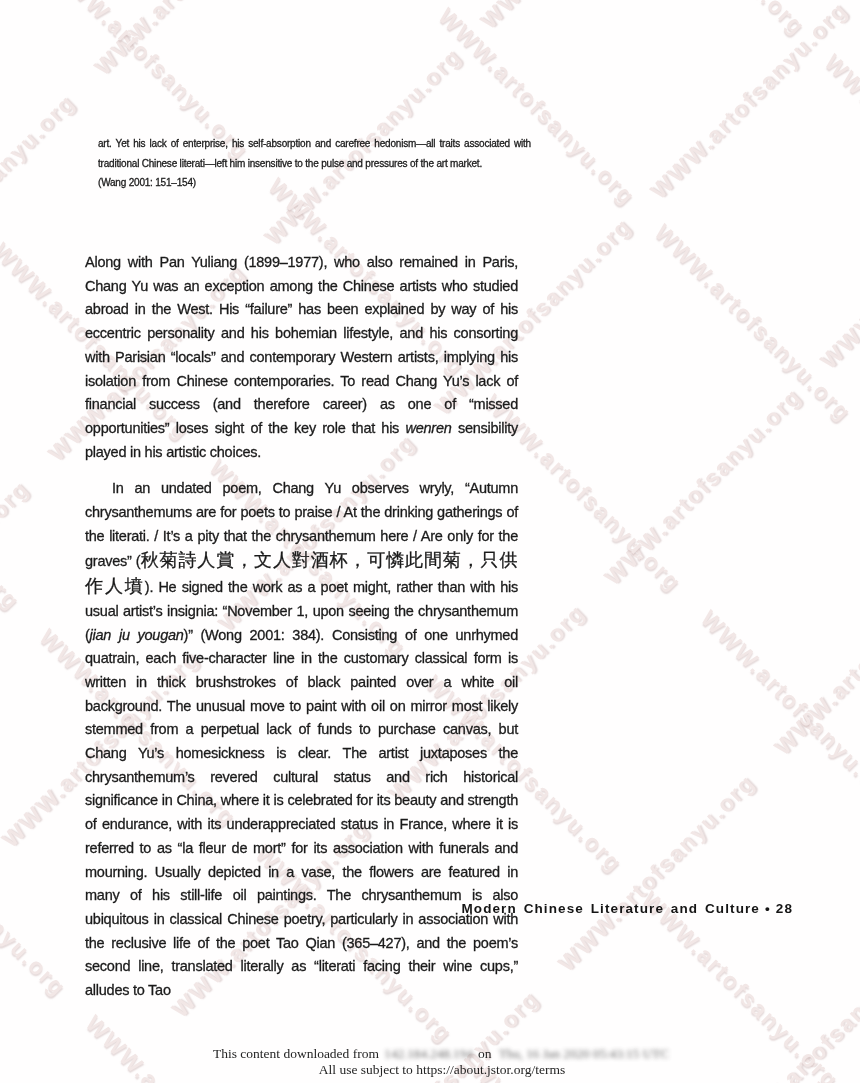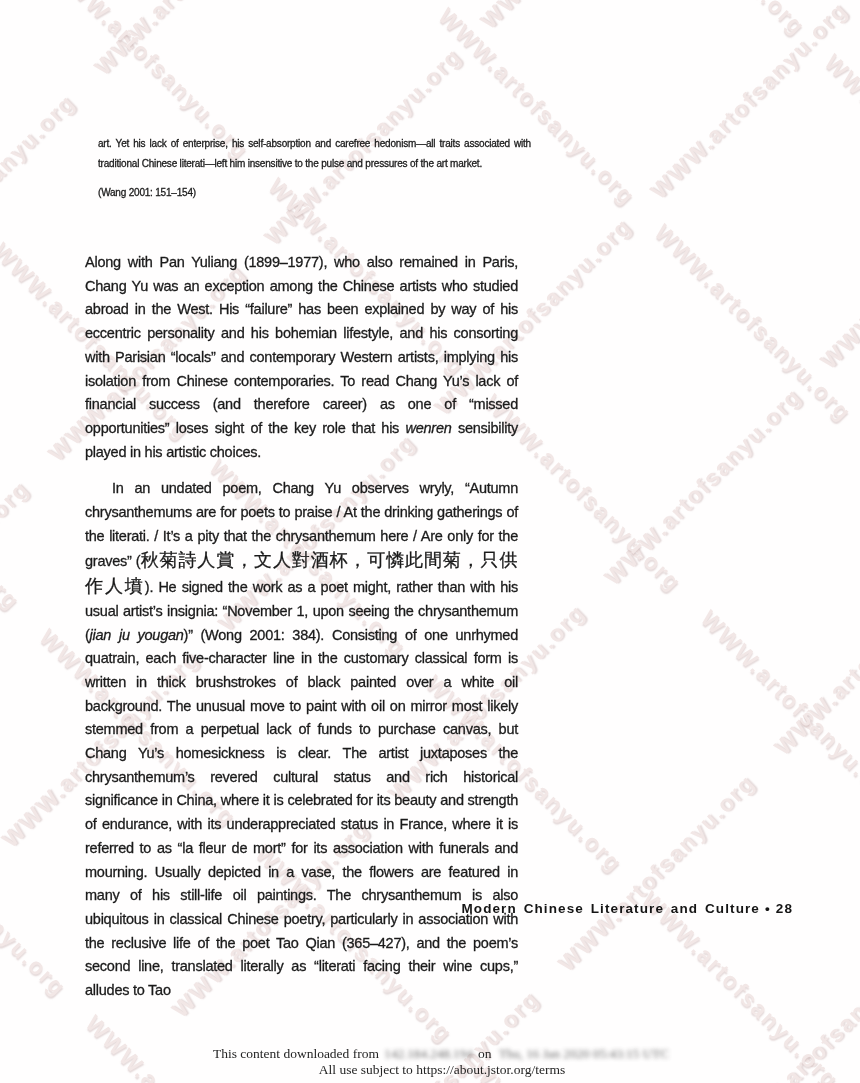--- a/index.html
+++ b/index.html
@@ -31,21 +31,21 @@
   .wm-d4 { left:416px; top:666px; }
   .wm-d5 { left:246px; top:836px; }
   .wm-d6 { left:76px;  top:1006px;}
   
   .txt { -webkit-text-stroke:0.3px currentColor; }
   .blockquote {
     position:absolute; left:98px; top:134px; width:433px;
     font-size:10px; line-height:19.6px; letter-spacing:-0.2px;
     text-align:justify; z-index:2;
   }
-  .bq-citation { text-align:left;margin-top:10px; }
+  .bq-citation { text-align:left; }
   .bodytext {
     position:absolute; left:72px; top:238px; width:459px;
     font-size:14.5px; line-height:23.7px; letter-spacing:-0.25px;
     text-align:justify; z-index:2;
   }
   .para { margin:13px; }
   .para.indent { text-indent:27px; }
   .it  { font-style:italic; }
   .cjk { font-family:"DejaVu Sans", sans-serif; font-weight:400; font-size:18px; letter-spacing:0.5px; }
   

